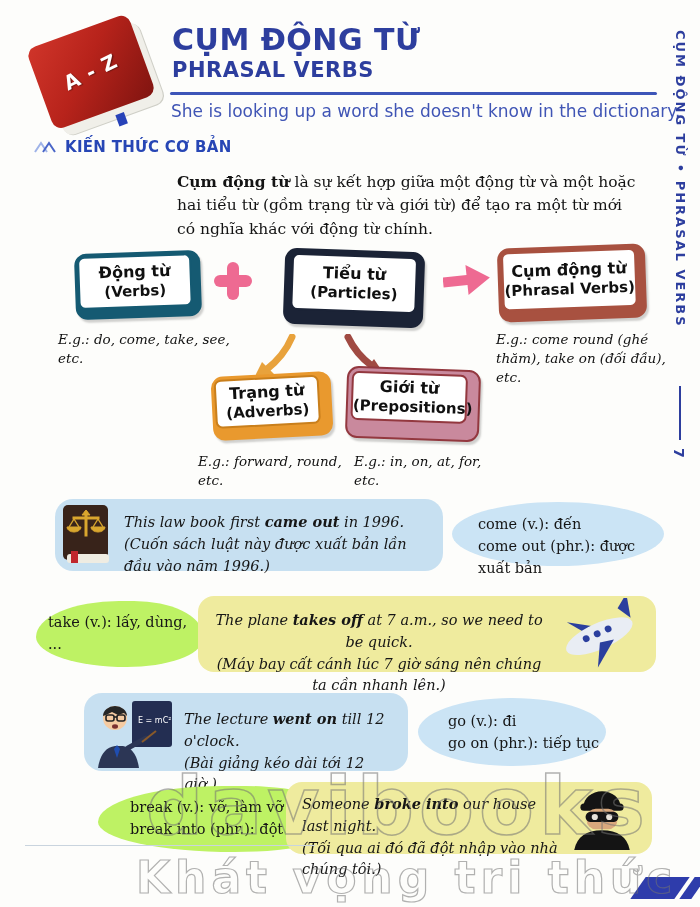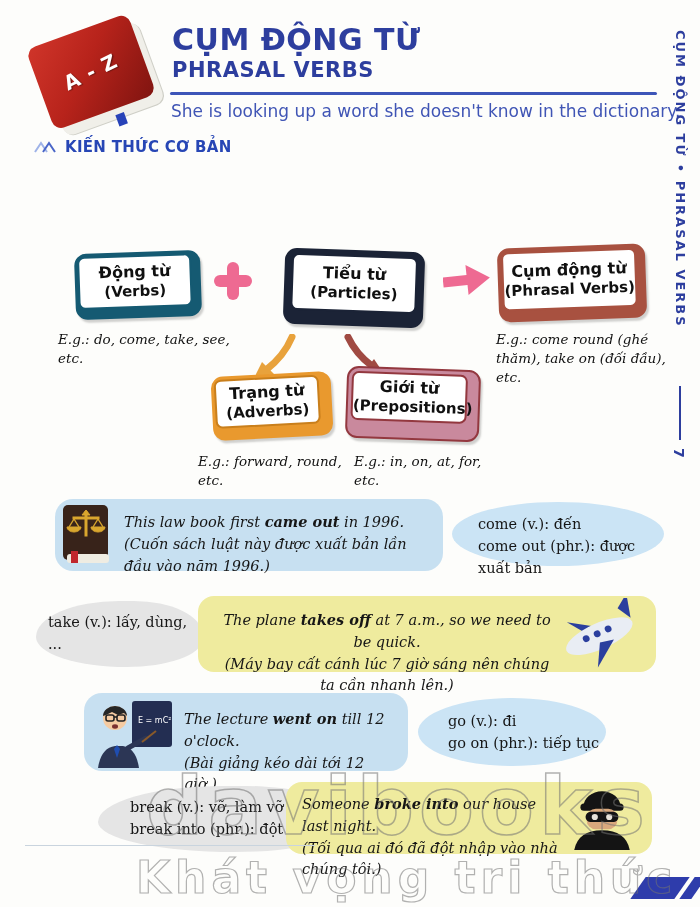--- a/index.html
+++ b/index.html
@@ -38,21 +38,21 @@
   .eg{font-family:"DejaVu Serif","Liberation Serif",serif;font-style:italic;font-size:13.5px;color:#111;line-height:1.4;}
 
   .plus{left:214px;top:262px;width:38px;height:38px;}
   .plus i{position:absolute;background:#ee6a92;border-radius:7px;display:block;}
   .plus .ph{left:0;top:13px;width:38px;height:12px;}
   .plus .pv{left:13px;top:0;width:12px;height:38px;}
 
   
   .bluebox{background:#c7e0f1;border-radius:18px;}
   .yellowbox{background:#efeb9e;border-radius:16px;}
-  .blob{background:#e5e5e5;border-radius:55% 45% 50% 60%/60% 55% 45% 50%;}
+  .blob{background:#bef264;border-radius:55% 45% 50% 60%/60% 55% 45% 50%;}
   .ellip{background:#cbe4f5;border-radius:50%;}
   .sent{font-family:"DejaVu Serif","Liberation Serif",serif;font-style:italic;font-size:14.5px;color:#161616;line-height:1.5;}
   .sent b{font-weight:bold;}
   .vocab{font-family:"DejaVu Serif","Liberation Serif",serif;font-size:14.5px;color:#161616;line-height:1.5;}
 
   
   .wm{z-index:40;pointer-events:none;color:transparent;-webkit-text-stroke:1.5px rgba(115,115,115,.55);font-weight:bold;}
   .wm-brand{left:146px;top:760px;font-size:80px;letter-spacing:5px;}
   .wm-slogan{left:136px;top:852px;font-size:44px;letter-spacing:5px;-webkit-text-stroke:1.2px rgba(115,115,115,.55);}
 
@@ -81,20 +81,23 @@
   <div class="abs side-num">7</div>
 
   <div class="abs sec-head">
     <svg width="24" height="13" viewBox="0 0 24 13">
       <polyline points="1,11 7,2 13,11" fill="none" stroke="#9fb3e8" stroke-width="2"></polyline>
       <polyline points="9,11 15,2 21,11" fill="none" stroke="#4a66c8" stroke-width="2"></polyline>
     </svg>
     <span>KIẾN THỨC CƠ BẢN</span>
   </div>
 
+  <div class="abs definition">
+    <b>Cụm động từ</b><span> là sự kết hợp giữa một động từ và một hoặc hai tiểu từ (gồm trạng từ và giới từ) để tạo ra một từ mới có nghĩa khác với động từ chính.</span>
+  </div>
 
   <div class="abs dbox" style="left:75px;top:252px;width:126px;height:66px;background:#155a72;transform:rotate(-2deg);">
     <div class="dbox-in" style="margin:3px 9px 10px 3px;height:53px;border:2px solid #155a72;">
       <div class="dbox-vi">Động từ</div>
       <div class="dbox-en">(Verbs)</div>
     </div>
   </div>
 
   <div class="abs plus">
       <i class="ph"></i>
@@ -177,21 +180,21 @@
       <span>come out (phr.): được xuất bản</span>
     </div>
   </div>
 
   <div class="abs blob" style="left:36px;top:601px;width:166px;height:66px;">
     <div class="vocab" style="padding:11px 0 0 12px;">
       <span>take (v.): lấy, dùng, ...</span><br>
     </div>
   </div>
   <div class="abs yellowbox" style="left:198px;top:596px;width:458px;height:76px;"></div>
-  <div class="abs sent" style="left:214px;top:609px;width:330px;text-align:center;margin-left:8px;">
+  <div class="abs sent" style="left:214px;top:609px;width:330px;text-align:center;">
     <span>The plane </span><b>takes off</b><span> at 7 a.m., so we need to be quick.</span><br>
     <span>(Máy bay cất cánh lúc 7 giờ sáng nên chúng ta cần nhanh lên.)</span>
   </div>
   <svg class="abs" style="left:552px;top:598px;" width="94" height="70" viewBox="0 0 94 70">
     <g transform="rotate(-24 47 35)">
       <polygon points="74,20 88,10 82,34" fill="#2b3f9e"></polygon>
       <polygon points="38,34 22,12 50,30" fill="#2b3f9e"></polygon>
       <ellipse cx="46" cy="38" rx="36" ry="13" fill="#e9edf4"></ellipse>
       <polygon points="44,44 32,66 58,47" fill="#2b3f9e"></polygon>
       <circle cx="33" cy="35" r="3.4" fill="#2b3f9e"></circle>

